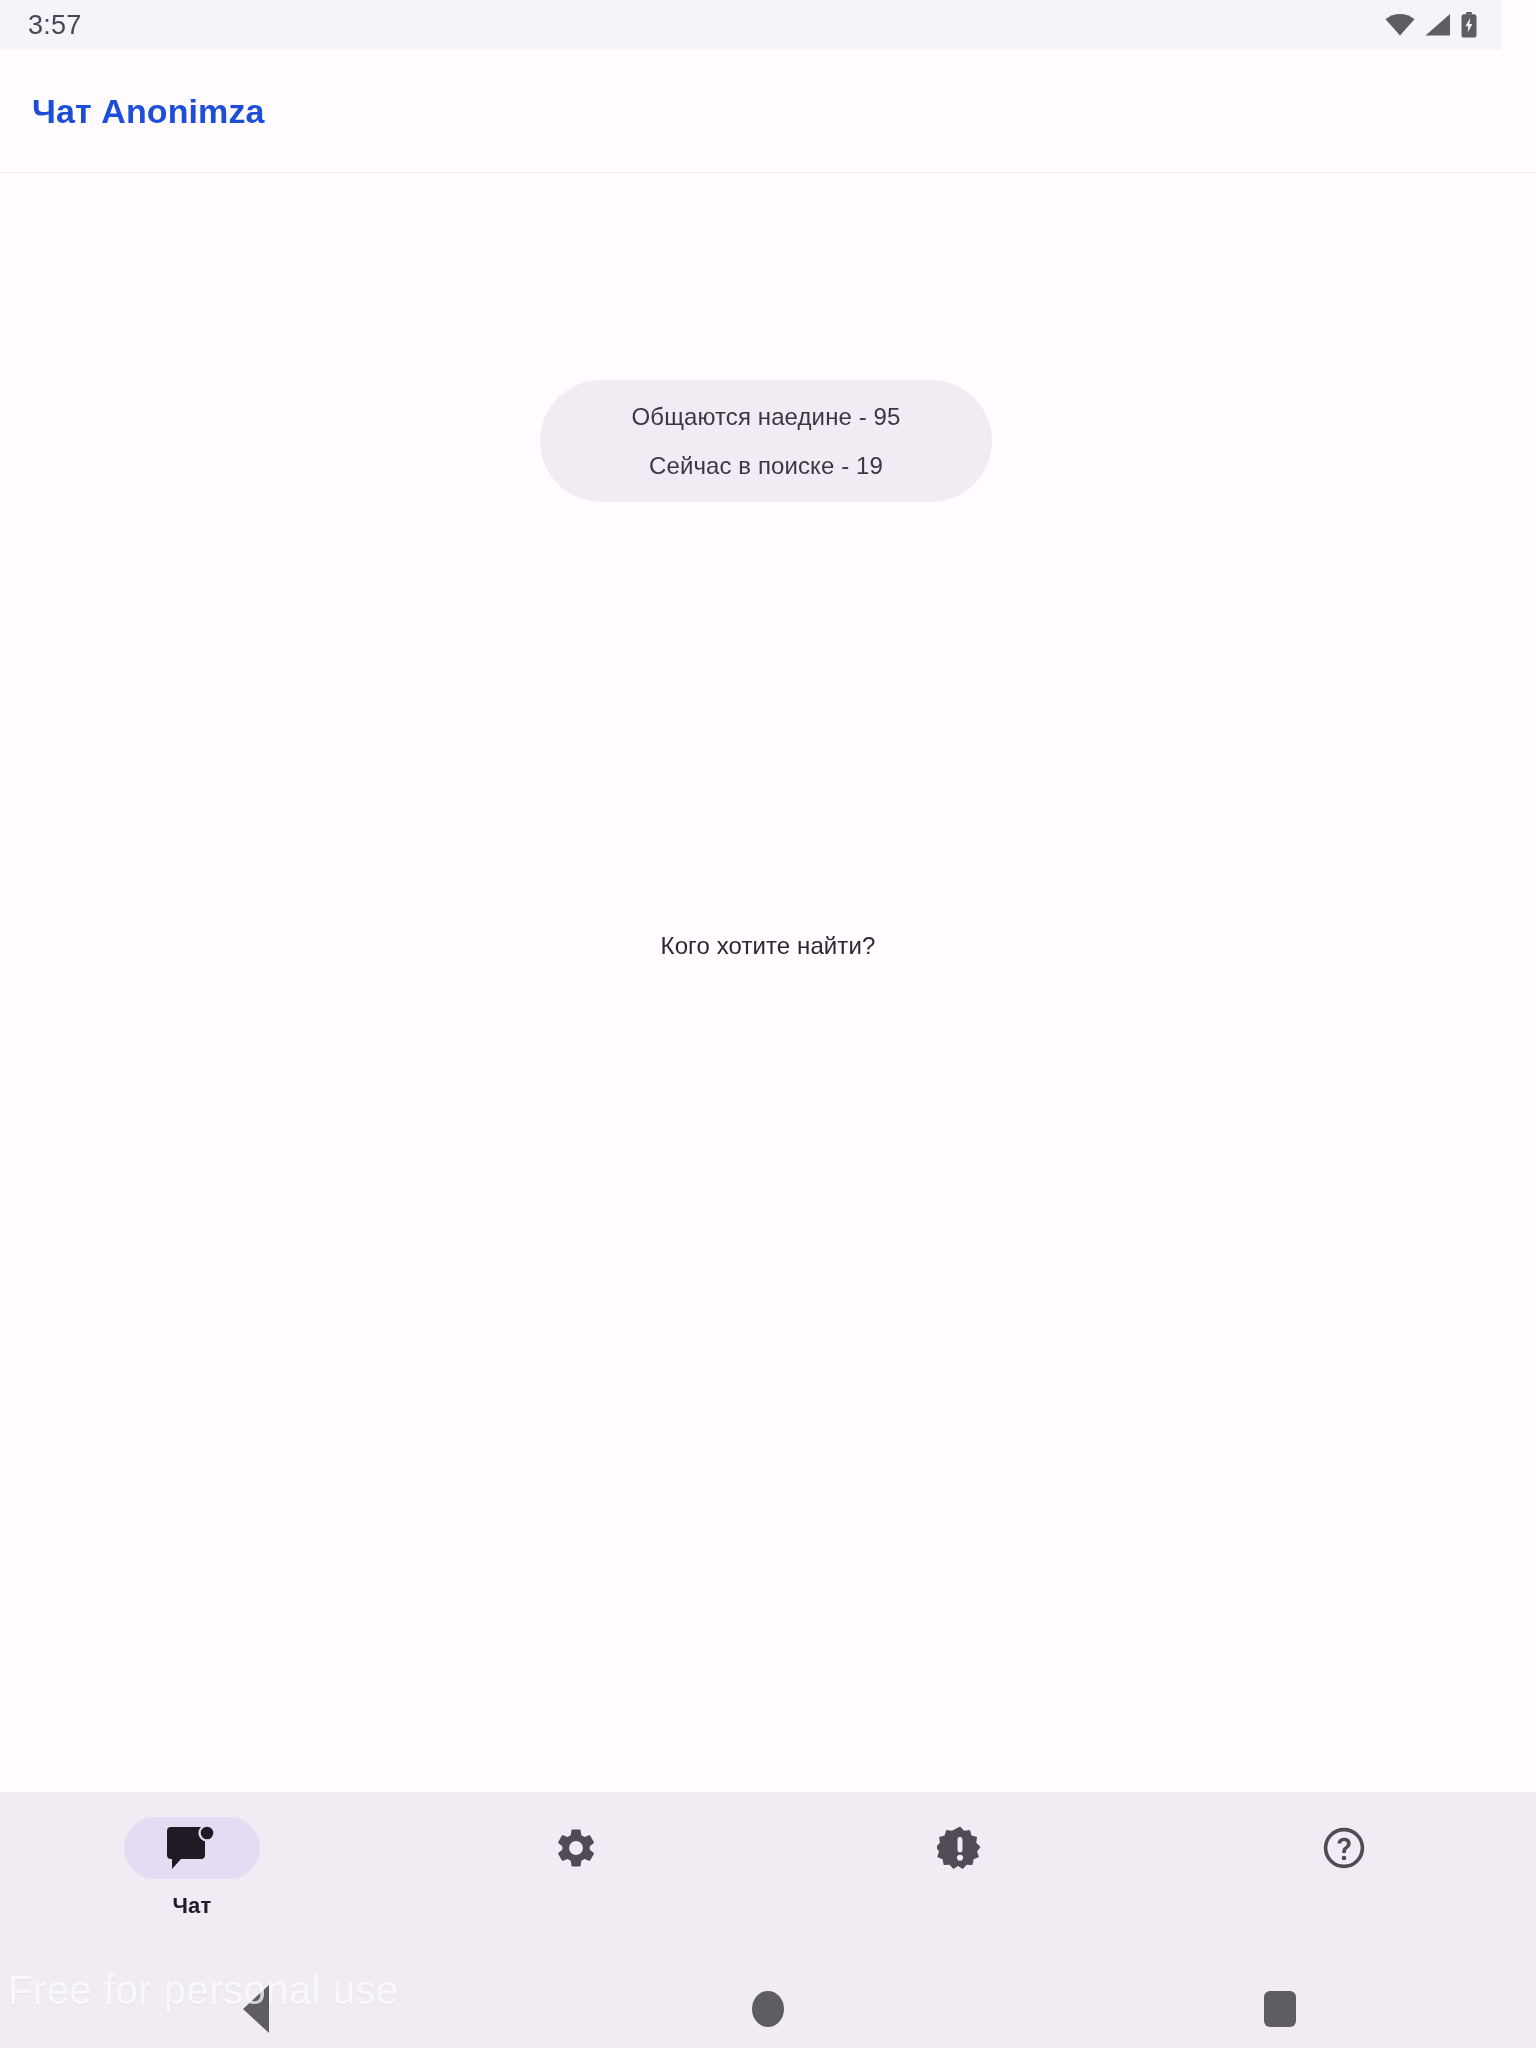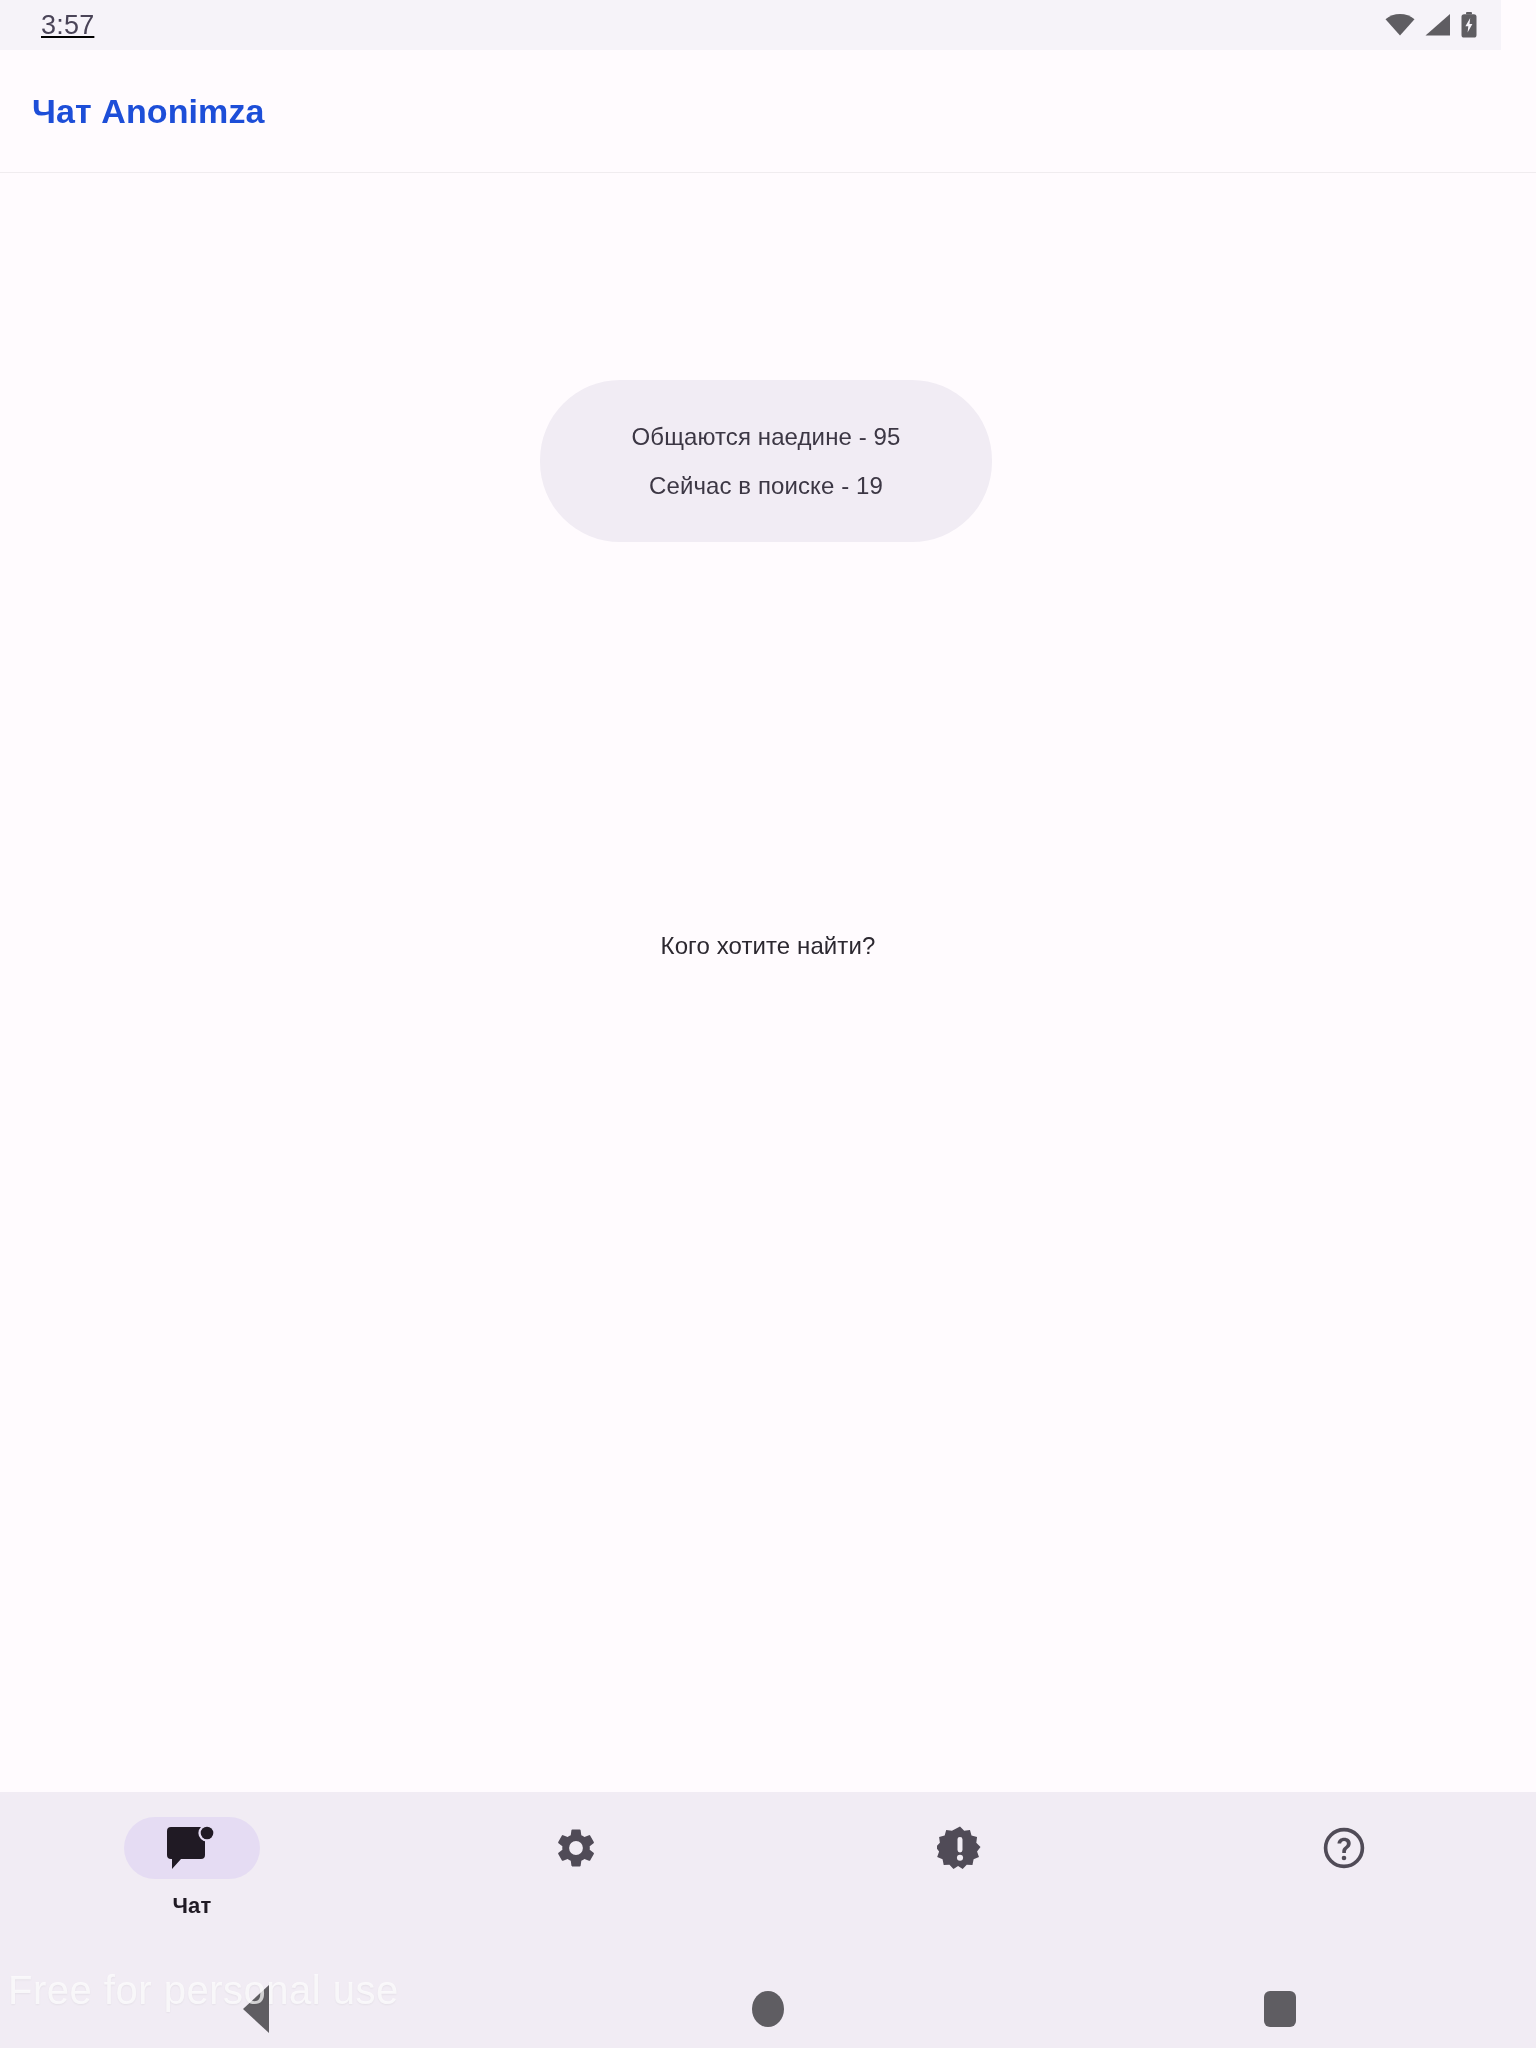--- a/index.html
+++ b/index.html
@@ -19,22 +19,21 @@
   
   .status-bar {
     position: absolute;
     top: 0; left: 0;
     width: 1501px;
     height: 50px;
     background: #f6f3f9;
     display: flex;
     align-items: center;
     justify-content: space-between;
-    padding: 0 24px 0 41px;
-    text-decoration: underline;
+    padding: 0 24px 0 28px;
   }
   .status-time {
     font-size: 27px;
     color: #4a4458;
     letter-spacing: 0.2px;
   }
   .status-icons {
     display: flex;
     align-items: center;
     gap: 10px;
@@ -67,21 +66,21 @@
     width: 1536px;
     height: 1618px;
     background: #fffbfe;
   }
 
   .stats-card {
     position: absolute;
     left: 540px;
     top: 206px;      
     width: 452px;
-    height: 162px;
+    height: 122px;
     background: #f1ecf4;
     border-radius: 80px;
     display: flex;
     flex-direction: column;
     align-items: center;
     justify-content: center;
     gap: 21px;
   }
   .stats-line {
     font-size: 24px;

